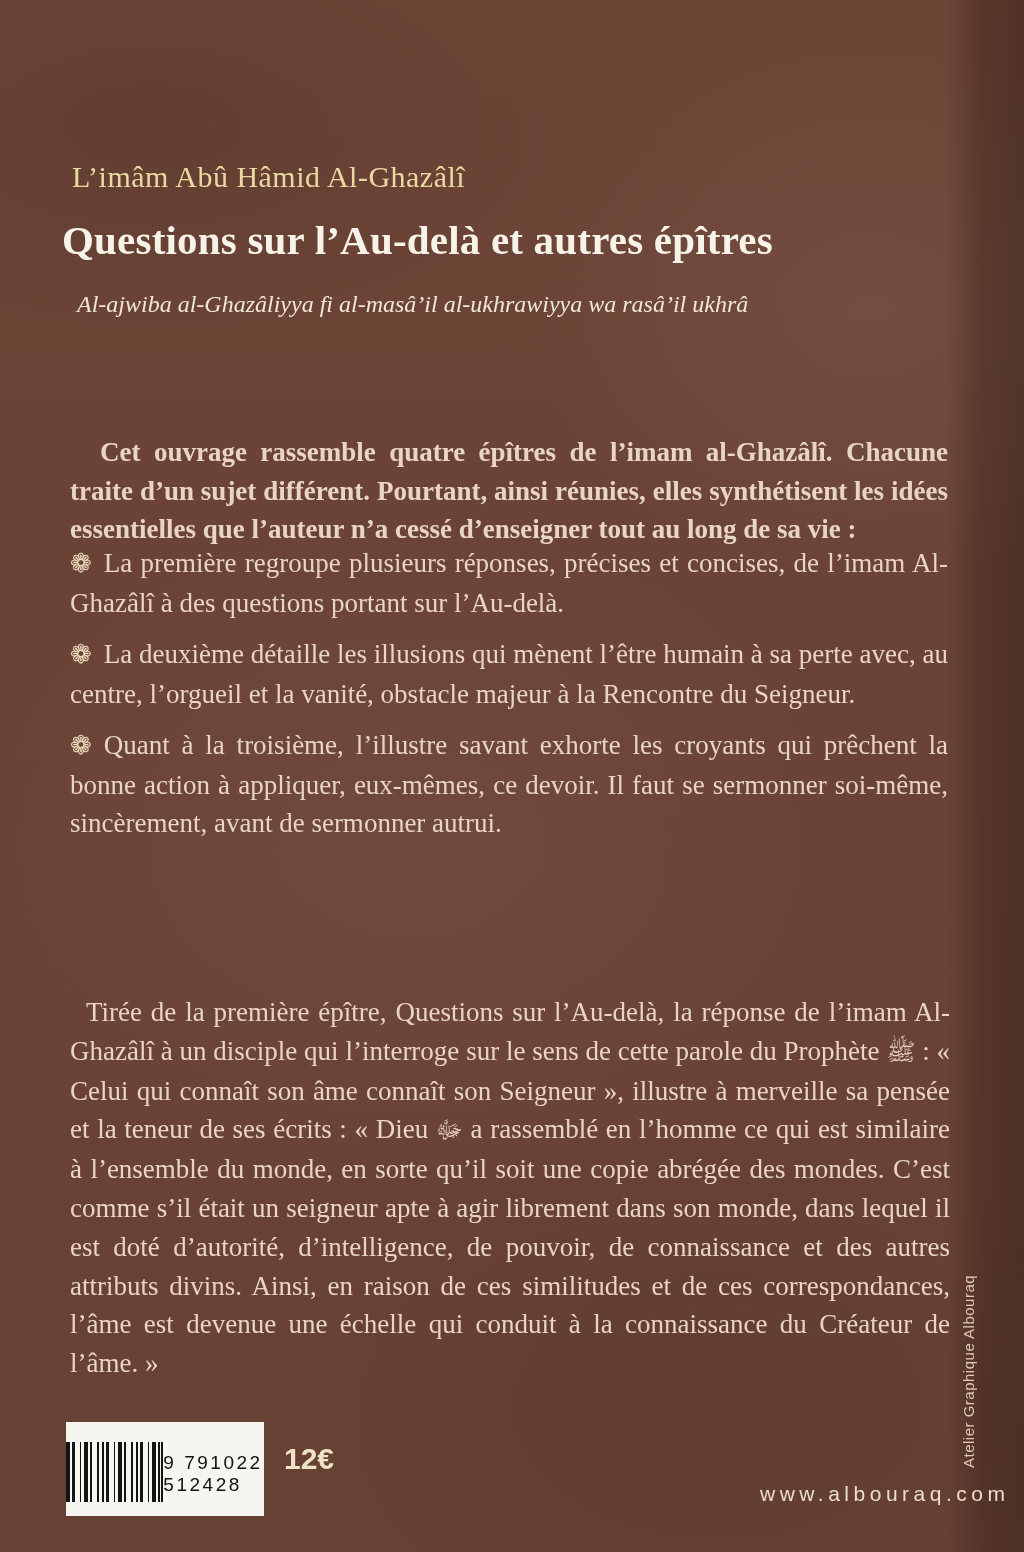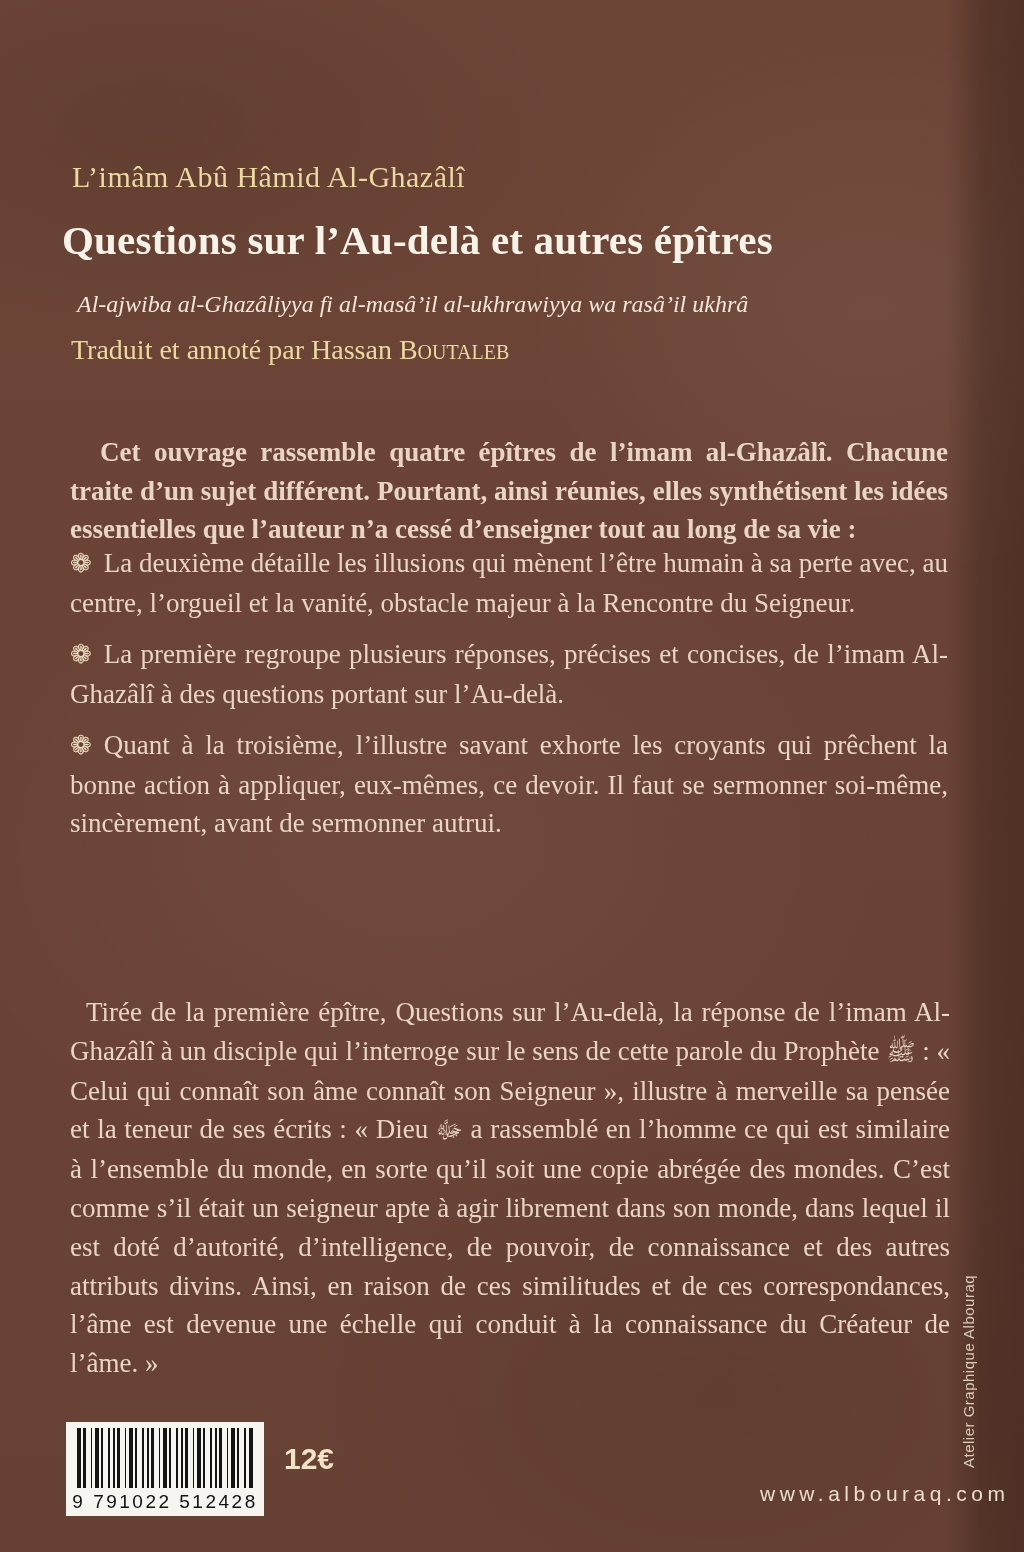--- a/index.html
+++ b/index.html
@@ -89,21 +89,21 @@
     position: absolute; top: 966px; left: 70px; width: 880px;
     text-indent: 16px; line-height: 38.8px;
   }
   .closing .it { }
   .arabic-symbol { font-size: 24px; letter-spacing: 0; }
 
   
   .barcode {
     position: absolute; left: 66px; top: 1422px;
     width: 198px; height: 94px; background: #f7f5f0;
-    display: flex; flex-direction: column; align-items: center;
+    display: flex; flex-direction: row; align-items: center;
     padding-top: 6px; box-sizing: border-box;
   }
   .barcode-bars {
     width: 172px; height: 60px;
     background: repeating-linear-gradient(90deg,
       #141414 0 2px,  #f7f5f0 2px 4px,
       #141414 4px 7px, #f7f5f0 7px 12px,
       #141414 12px 13px, #f7f5f0 13px 16px,
       #141414 16px 20px, #f7f5f0 20px 22px,
       #141414 22px 24px, #f7f5f0 24px 29px,
@@ -135,27 +135,26 @@
 <body>
 
 <div class="cover">
 
   <div class="edge-band"></div>
 
 
   <div class="author">L’imâm Abû Hâmid Al-Ghazâlî</div>
   <div class="title">Questions sur l’Au-delà et autres épîtres</div>
   <div class="subtitle">Al-ajwiba al-Ghazâliyya fi al-masâ’il al-ukhrawiyya wa rasâ’il ukhrâ</div>
-  <div class="translator"><span>Traduit et annoté par Hassan </span><span class="smallcaps">Boutaleb</span></div>
 
   <p class="body-text intro">Cet ouvrage rassemble quatre épîtres de l’imam al-Ghazâlî. Chacune traite d’un sujet différent. Pourtant, ainsi réunies, elles synthétisent les idées essentielles que l’auteur n’a cessé d’enseigner tout au long de sa vie :</p>
 
   <ul class="bullets body-text">
+    <li><span class="bullet-glyph">❁</span><span>La première regroupe plusieurs réponses, précises et concises, de l’imam Al-Ghazâlî à des questions portant sur l’Au-delà.</span></li>
     <li><span class="bullet-glyph">❁</span><span>La deuxième détaille les illusions qui mènent l’être humain à sa perte avec, au centre, l’orgueil et la vanité, obstacle majeur à la Rencontre du Seigneur.</span></li>
-    <li><span class="bullet-glyph">❁</span><span>La première regroupe plusieurs réponses, précises et concises, de l’imam Al-Ghazâlî à des questions portant sur l’Au-delà.</span></li>
     <li><span class="bullet-glyph">❁</span><span>Quant à la troisième, l’illustre savant exhorte les croyants qui prêchent la bonne action à appliquer, eux-mêmes, ce devoir. Il faut se sermonner soi-même, sincèrement, avant de sermonner autrui.</span></li>
   </ul>
 
   <p class="body-text closing"><span>Tirée de la première épître, </span><span class="it">Questions sur l’Au-delà</span><span>, la réponse de l’imam Al-Ghazâlî à un disciple qui l’interroge sur le sens de cette parole du Prophète </span><span class="arabic-symbol">ﷺ</span><span> : « </span><span class="it">Celui qui connaît son âme connaît son Seigneur</span><span> », illustre à merveille sa pensée et la teneur de ses écrits : « </span><span class="it">Dieu </span><span class="arabic-symbol">ﷻ</span><span class="it"> a rassemblé en l’homme ce qui est similaire à l’ensemble du monde, en sorte qu’il soit une copie abrégée des mondes. C’est comme s’il était un seigneur apte à agir librement dans son monde, dans lequel il est doté d’autorité, d’intelligence, de pouvoir, de connaissance et des autres attributs divins. Ainsi, en raison de ces similitudes et de ces correspondances, l’âme est devenue une échelle qui conduit à la connaissance du Créateur de l’âme. »</span></p>
 
   <div class="barcode">
     <div class="barcode-bars"></div>
     <div class="barcode-digits">9 791022 512428</div>
   </div>
 

